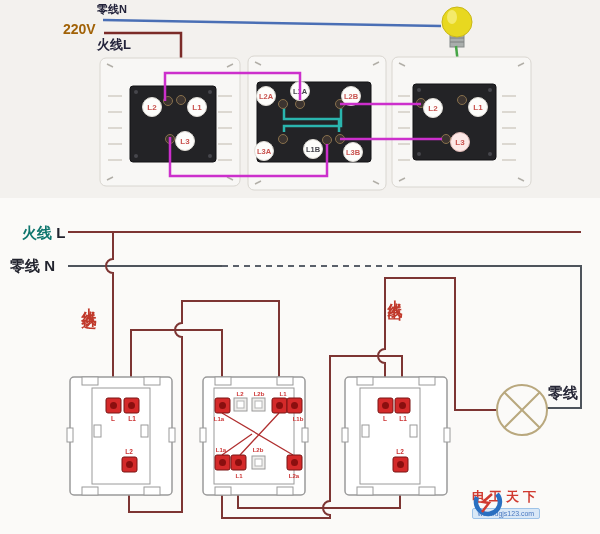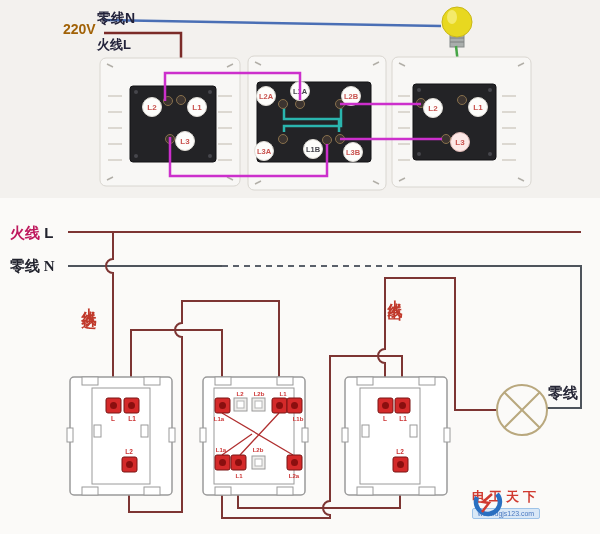--- a/index.html
+++ b/index.html
@@ -1,20 +1,20 @@
 <!DOCTYPE html>
 <html><head>
 <meta charset="utf-8">
 <style>
   html,body{margin:0;padding:0;background:#ffffff;}
   .stage{position:relative;width:600px;height:534px;background:#fbfaf8;overflow:hidden;
          font-family:"Liberation Sans",sans-serif;}
   .stage svg{position:absolute;left:0;top:0;}
   .olabel{position:absolute;font-weight:bold;color:#22223a;white-space:nowrap;}
-  .red{color:#be185d;}
+  .red{color:#0f766e;margin-left:12px;}
   .dark{color:#22232e;}
   .vlabel{position:absolute;writing-mode:vertical-rl;text-orientation:upright;
           font-weight:bold;color:#c0392b;font-size:15px;letter-spacing:3px;line-height:1;}
   .wm{position:absolute;left:472px;top:488px;display:flex;gap:4px;align-items:flex-start;}
   .wm-col{display:flex;flex-direction:column;gap:2px;}
   .wm-brand{font-size:13px;font-weight:bold;color:#d03a30;letter-spacing:4px;}
   .wm-banner{background:#d9e8f7;border:1px solid #9ec3e8;border-radius:2px;
              font-size:7px;color:#4a78c0;padding:1px 4px;text-align:center;}
 </style>
 </head>
@@ -211,29 +211,29 @@
     <text x="403" y="421" font-size="6.5" font-weight="bold" fill="#cc3333" text-anchor="middle">L1</text>
     <text x="400" y="454" font-size="6.5" font-weight="bold" fill="#cc3333" text-anchor="middle">L2</text>
   </g>
 
   <g>
     <circle cx="522" cy="410" r="25" fill="none" stroke="#b9a87e" stroke-width="2"></circle>
     <path d="M504,392 L540,428 M540,392 L504,428" stroke="#b9a87e" stroke-width="2"></path>
   </g>
 </svg>
 
-<div class="olabel" style="left:97px;top:10px;font-size:14px;">零线N</div>
+<div class="olabel" style="left:97px;top:2px;font-size:11px;">零线N</div>
 <div class="olabel" style="left:63px;top:21px;font-size:14px;color:#a16207;">220V</div>
 <div class="olabel" style="left:97px;top:36px;font-size:13px;text-align:center;">火线L</div>
 
 <div class="olabel" style="left:10px;top:224px;font-size:15px;">
   <span class="red">火线</span>
   <span class="dark">L</span>
 </div>
-<div class="olabel" style="left:10px;top:257px;font-size:15px;font-family:Liberation Serif, serif;">
+<div class="olabel" style="left:10px;top:257px;font-size:15px;">
   <span class="dark">零线</span>
   <span class="dark">N</span>
 </div>
 
 <div class="vlabel" style="left:82px;top:296px;">火线进</div>
 <div class="vlabel" style="left:388px;top:288px;">火线出</div>
 
 <div class="olabel" style="left:548px;top:384px;font-size:15px;color:#262636;">零线</div>
 
 <div class="wm">

